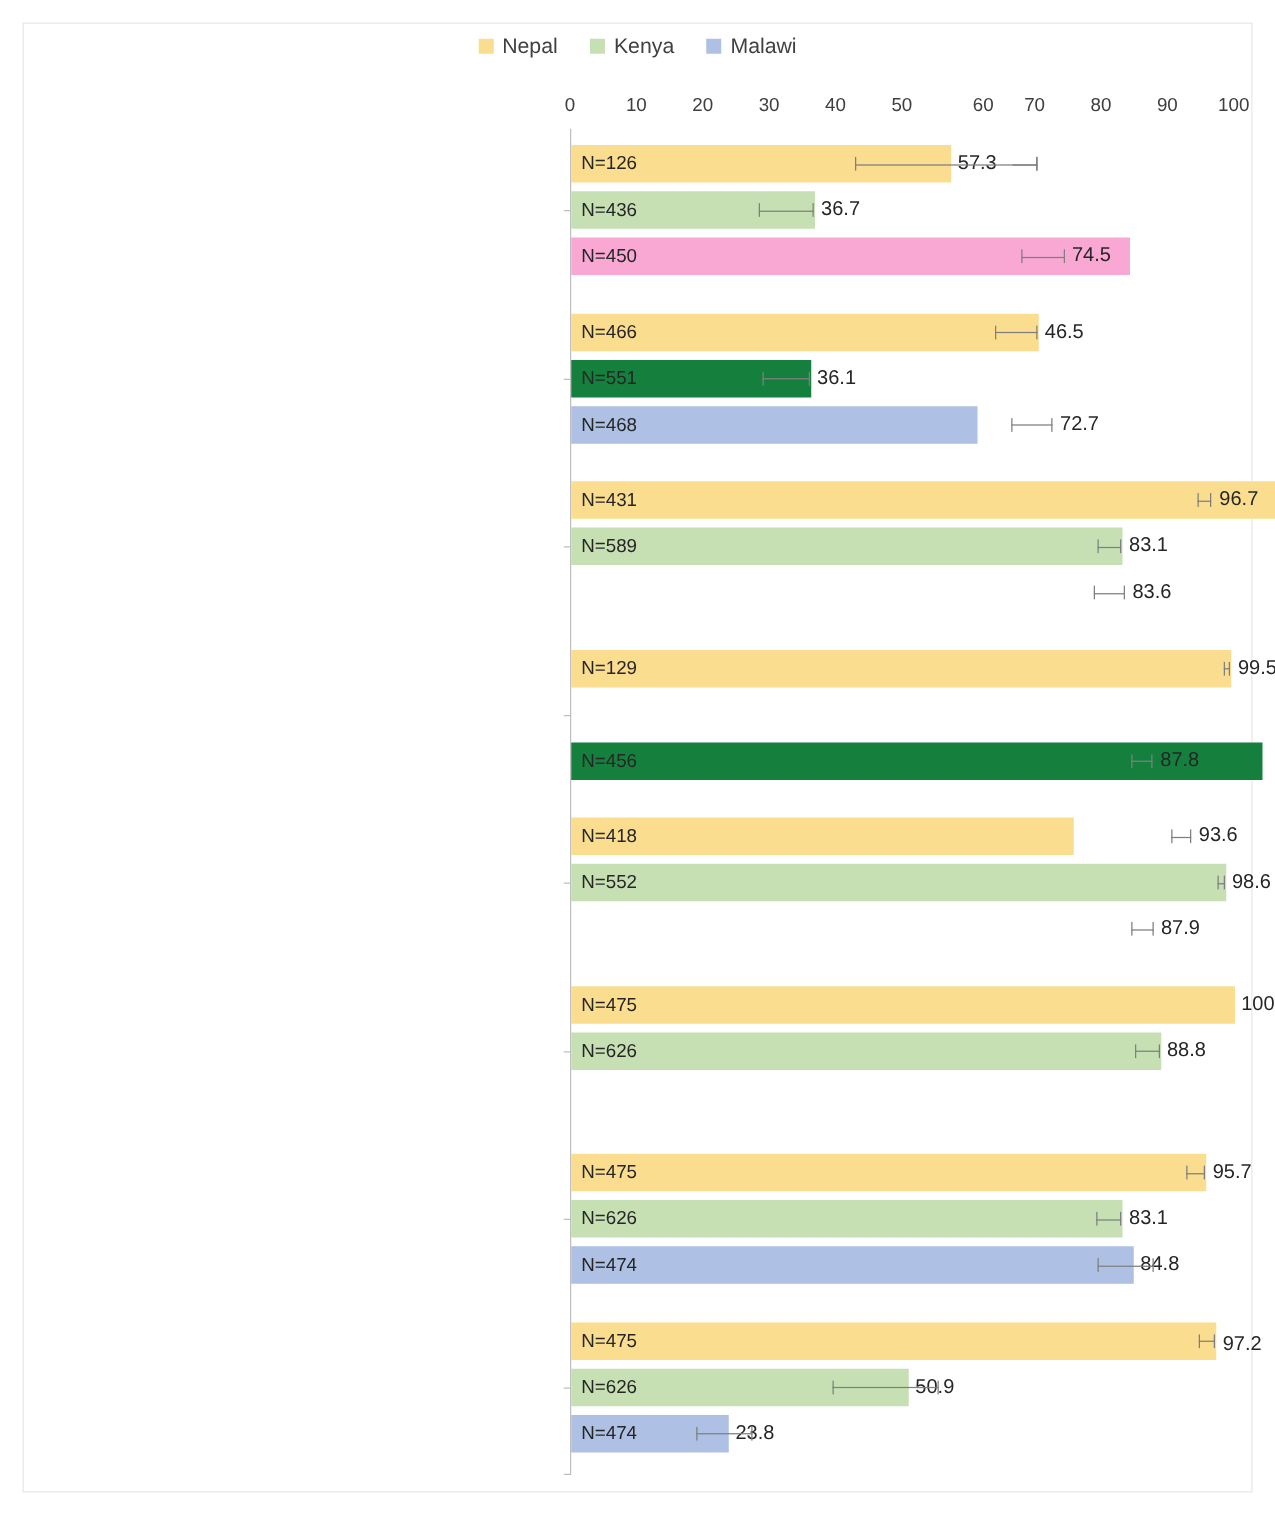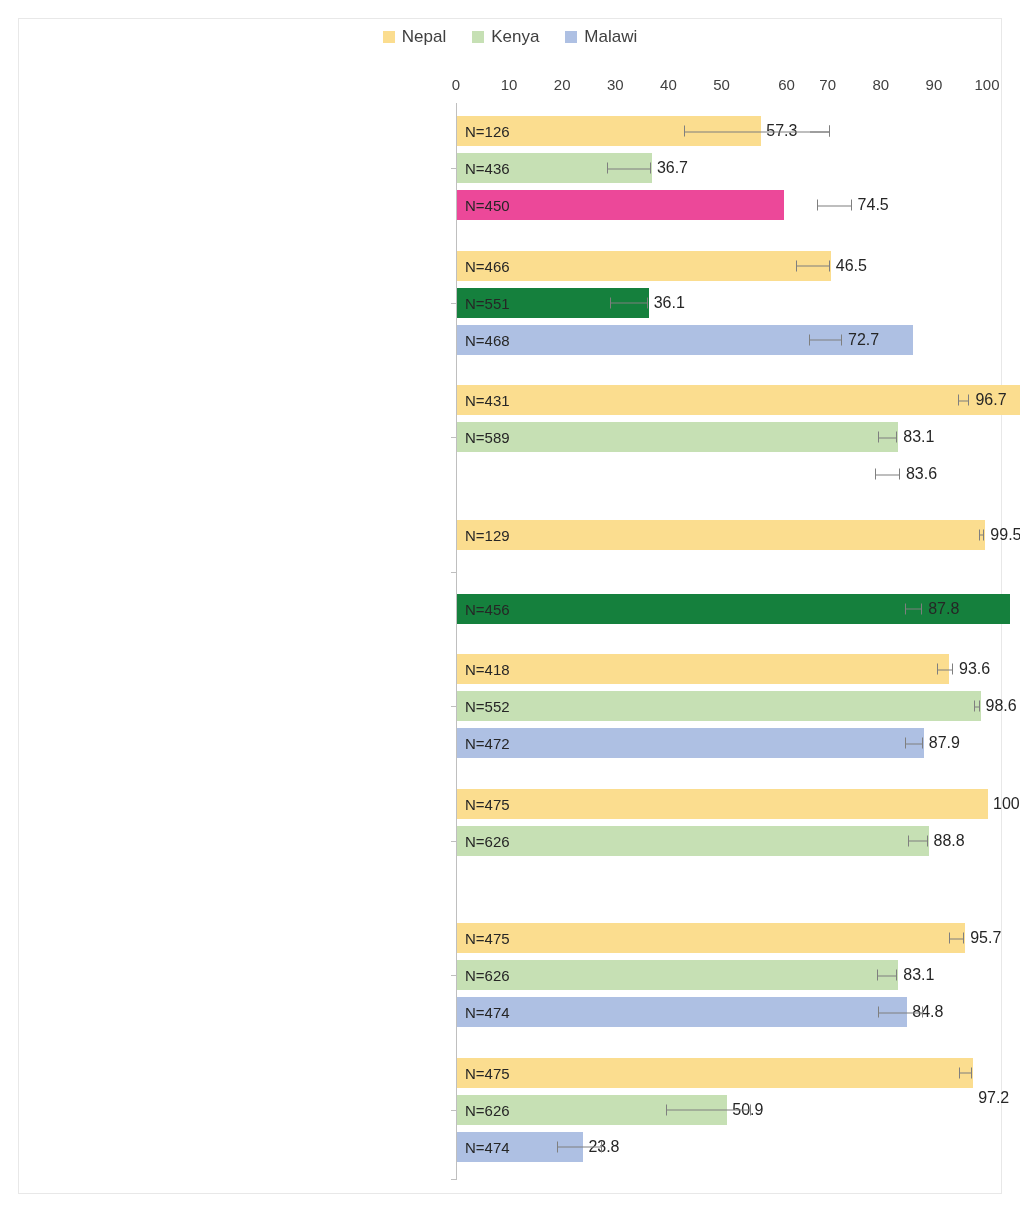--- a/index.html
+++ b/index.html
@@ -201,21 +201,21 @@
       </div>
       <div class="bar" style="left: 1px; top: 50px; width: 194.877px; background: rgb(198, 224, 180);">
         <span class="bar-n">N=436</span>
       </div>
       <div class="value-label" style="left: 200.877px; top: 65px;">36.7</div>
       <div class="errbar" style="left: 151.335px; width: 43.542px; top: 65px;">
         <div class="err-line"></div>
         <div class="err-cap left"></div>
         <div class="err-cap right"></div>
       </div>
-      <div class="bar" style="left: 1px; top: 87px; width: 327px; background: #ec4899;">
+      <div class="bar" style="left: 1px; top: 87px; width: 447px; background: #f9a8d4;">
         <span class="bar-n">N=450</span>
       </div>
       <div class="value-label" style="left: 401.595px; top: 102px;">74.5</div>
       <div class="errbar" style="left: 361.08px; width: 34.515px; top: 102px;">
         <div class="err-line"></div>
         <div class="err-cap left"></div>
         <div class="err-cap right"></div>
       </div>
       <div class="cat-tick" style="top: 199.5px;"></div>
       <div class="bar" style="left: 1px; top: 147.5px; width: 373.824px; background: rgb(251, 221, 143);">
@@ -229,21 +229,21 @@
       </div>
       <div class="bar" style="left: 1px; top: 184.5px; width: 191.691px; background: #15803d;">
         <span class="bar-n">N=551</span>
       </div>
       <div class="value-label" style="left: 197.691px; top: 199.5px;">36.1</div>
       <div class="errbar" style="left: 153.99px; width: 37.701px; top: 199.5px;">
         <div class="err-line"></div>
         <div class="err-cap left"></div>
         <div class="err-cap right"></div>
       </div>
-      <div class="bar" style="left: 1px; top: 221.5px; width: 456px; background: rgb(174, 192, 227);">
+      <div class="bar" style="left: 1px; top: 221.5px; width: 325px; background: rgb(174, 192, 227);">
         <span class="bar-n">N=468</span>
       </div>
       <div class="value-label" style="left: 392.037px; top: 236.5px;">72.7</div>
       <div class="errbar" style="left: 353.115px; width: 32.922px; top: 236.5px;">
         <div class="err-line"></div>
         <div class="err-cap left"></div>
         <div class="err-cap right"></div>
       </div>
       <div class="cat-tick" style="top: 334px;"></div>
       <div class="bar" style="left: 1px; top: 282px; width: 608px; background: rgb(251, 221, 143);">
@@ -283,40 +283,37 @@
       <div class="bar" style="left: 1px; top: 490.5px; width: 553px; background: #15803d;">
         <span class="bar-n">N=456</span>
       </div>
       <div class="value-label" style="left: 472.218px; top: 505.5px;">87.8</div>
       <div class="errbar" style="left: 448.695px; width: 17.523px; top: 505.5px;">
         <div class="err-line"></div>
         <div class="err-cap left"></div>
         <div class="err-cap right"></div>
       </div>
       <div class="cat-tick" style="top: 603px;"></div>
-      <div class="bar" style="left: 1px; top: 551px; width: 492px; background: rgb(251, 221, 143);">
+      <div class="bar" style="left: 1px; top: 551px; width: 402px; background: rgb(251, 221, 143);">
         <span class="bar-n">N=418</span>
       </div>
       <div class="value-label" style="left: 503.016px; top: 566px;">93.6</div>
       <div class="errbar" style="left: 480.555px; width: 16.461px; top: 566px;">
         <div class="err-line"></div>
         <div class="err-cap left"></div>
         <div class="err-cap right"></div>
       </div>
       <div class="bar" style="left: 1px; top: 588px; width: 523.566px; background: rgb(198, 224, 180);">
         <span class="bar-n">N=552</span>
       </div>
       <div class="value-label" style="left: 529.566px; top: 603px;">98.6</div>
       <div class="errbar" style="left: 517.725px; width: 5.841px; top: 603px;">
         <div class="err-line"></div>
         <div class="err-cap left"></div>
         <div class="err-cap right"></div>
-      </div>
-      <div class="bar" style="left: 1px; top: 625px; width: 466.749px; background: rgb(174, 192, 227);">
-        <span class="bar-n">N=472</span>
       </div>
       <div class="value-label" style="left: 472.749px; top: 640px;">87.9</div>
       <div class="errbar" style="left: 448.695px; width: 18.054px; top: 640px;">
         <div class="err-line"></div>
         <div class="err-cap left"></div>
         <div class="err-cap right"></div>
       </div>
       <div class="cat-tick" style="top: 737.5px;"></div>
       <div class="bar" style="left: 1px; top: 685.5px; width: 531px; background: rgb(251, 221, 143);">
         <span class="bar-n">N=475</span>
@@ -356,21 +353,21 @@
       <div class="value-label" style="left: 456.288px; top: 909px;">84.8</div>
       <div class="errbar" style="left: 422.145px; width: 45.135px; top: 909px;">
         <div class="err-line"></div>
         <div class="err-cap left"></div>
         <div class="err-cap right"></div>
       </div>
       <div class="cat-tick" style="top: 1006.5px;"></div>
       <div class="bar" style="left: 1px; top: 954.5px; width: 516.132px; background: rgb(251, 221, 143);">
         <span class="bar-n">N=475</span>
       </div>
-      <div class="value-label" style="left: 522.132px; top: 995px;">97.2</div>
+      <div class="value-label" style="left: 522.132px; top: 973px;">97.2</div>
       <div class="errbar" style="left: 503.388px; width: 12.744px; top: 969.5px;">
         <div class="err-line"></div>
         <div class="err-cap left"></div>
         <div class="err-cap right"></div>
       </div>
       <div class="bar" style="left: 1px; top: 991.5px; width: 270.279px; background: rgb(198, 224, 180);">
         <span class="bar-n">N=626</span>
       </div>
       <div class="value-label" style="left: 276.279px; top: 1006.5px;">50.9</div>
       <div class="errbar" style="left: 209.745px; width: 84.96px; top: 1006.5px;">

